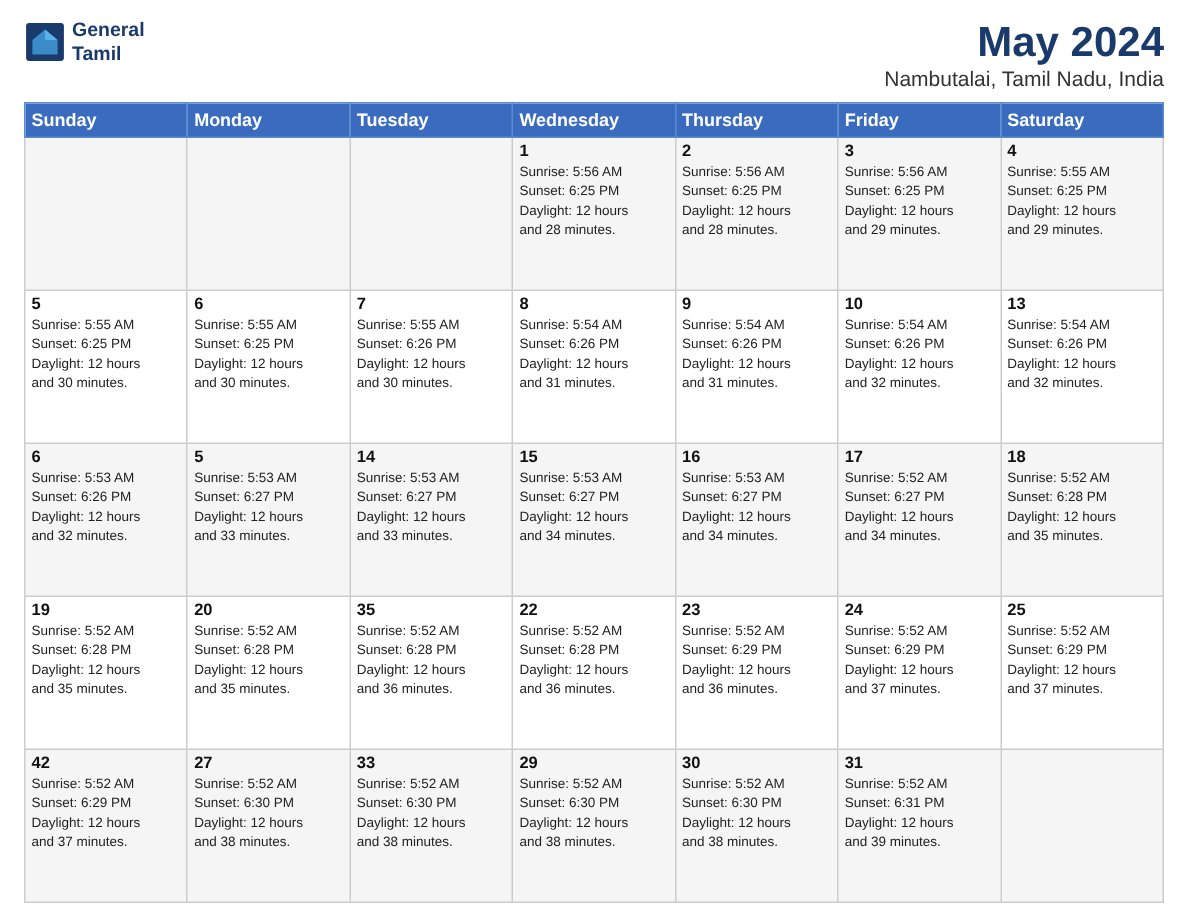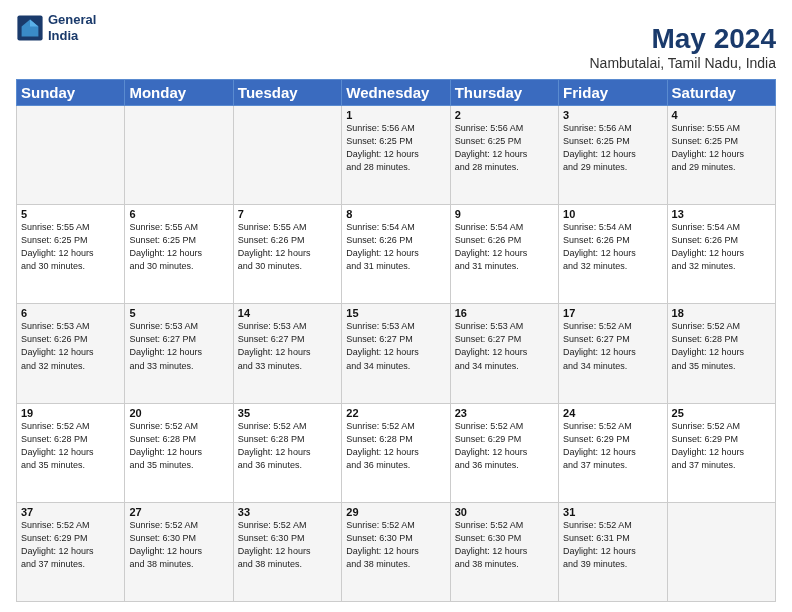--- a/index.html
+++ b/index.html
@@ -33,21 +33,20 @@
       font-weight: bold;
       color: #1a3a6b;
       line-height: 1.2;
     }
     .logo-icon {
       width: 28px;
       height: 28px;
     }
     .title-block {
       text-align: right;
-      margin-top: 11px;
     }
     .main-title {
       font-size: 28px;
       font-weight: bold;
       color: #1a3a6b;
     }
     .subtitle {
       font-size: 14px;
       color: #333;
       font-weight: normal;
@@ -55,21 +54,21 @@
     .calendar {
       flex: 1;
       border: 1px solid #ccc;
       border-collapse: collapse;
       width: 100%;
       table-layout: fixed;
     }
     .calendar thead tr th {
       background: #3a6bbf;
       color: #fff;
-      font-size: 15px;
+      font-size: 12px;
       font-weight: bold;
       padding: 4px 4px;
       text-align: left;
       border: 1px solid #5a8bd0;
     }
     .calendar tbody tr td {
       vertical-align: top;
       border: 1px solid #ccc;
       padding: 3px 4px;
       font-size: 9.2px;
@@ -105,21 +104,21 @@
 <div class="page">
   <div class="header">
     <div class="logo">
       <svg class="logo-icon" viewBox="0 0 40 40">
         <rect x="2" y="2" width="36" height="36" rx="3" fill="#1a3a6b"></rect>
         <polygon points="20,8 32,18 32,32 8,32 8,18" fill="#3a8bc8"></polygon>
         <polygon points="20,8 32,18 20,18" fill="#5ab0e8"></polygon>
       </svg>
       <div class="logo-text">
         <span>General</span><br>
-        <span>India</span>
+        <span>Tamil</span>
       </div>
     </div>
     <div class="title-block">
       <div class="main-title">May 2024</div>
       <div class="subtitle">Nambutalai, Tamil Nadu, India</div>
     </div>
   </div>
 
   <table class="calendar">
     <thead>
@@ -241,21 +240,21 @@
             <span class="day-num">24</span>
             <div class="day-info">Sunrise: 5:52 AM<br>Sunset: 6:29 PM<br>Daylight: 12 hours<br>and 37 minutes.</div>
           </td>
           <td>
             <span class="day-num">25</span>
             <div class="day-info">Sunrise: 5:52 AM<br>Sunset: 6:29 PM<br>Daylight: 12 hours<br>and 37 minutes.</div>
           </td>
         </tr>
         <tr>
           <td>
-            <span class="day-num">37</span>
+            <span class="day-num">42</span>
             <div class="day-info">Sunrise: 5:52 AM<br>Sunset: 6:29 PM<br>Daylight: 12 hours<br>and 37 minutes.</div>
           </td>
           <td>
             <span class="day-num">27</span>
             <div class="day-info">Sunrise: 5:52 AM<br>Sunset: 6:30 PM<br>Daylight: 12 hours<br>and 38 minutes.</div>
           </td>
           <td>
             <span class="day-num">33</span>
             <div class="day-info">Sunrise: 5:52 AM<br>Sunset: 6:30 PM<br>Daylight: 12 hours<br>and 38 minutes.</div>
           </td>

